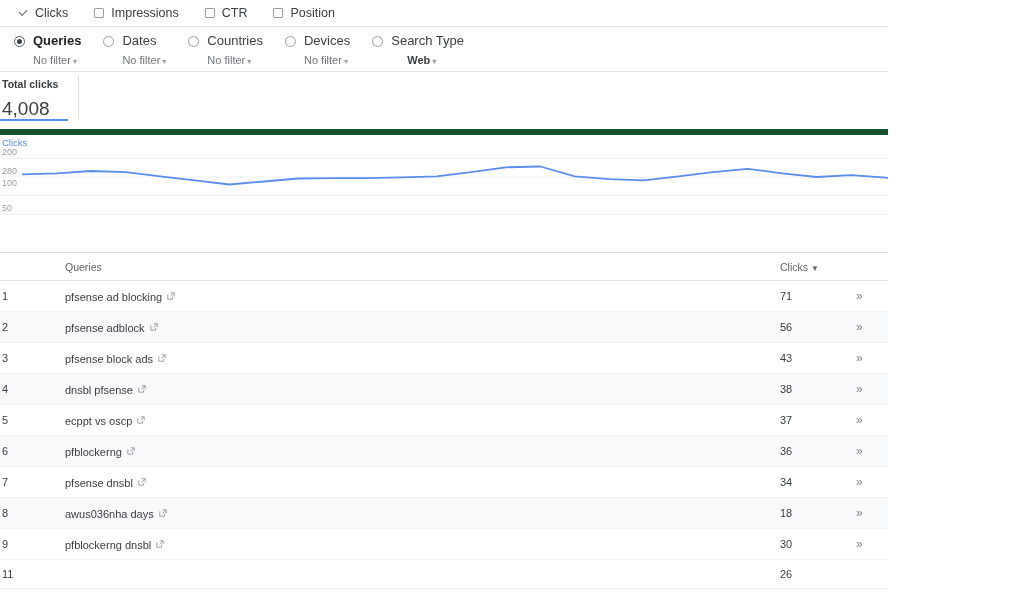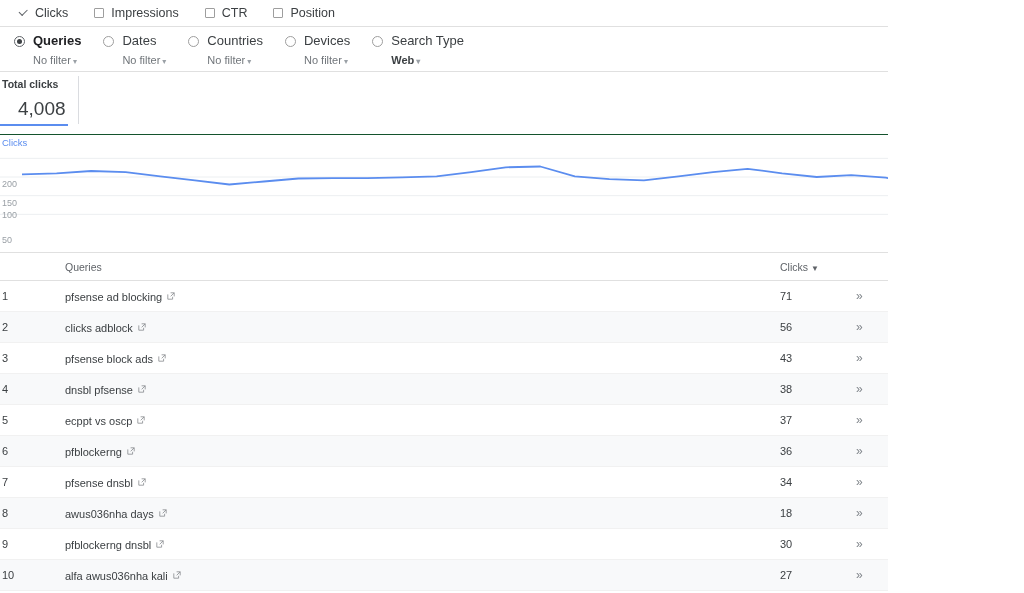--- a/index.html
+++ b/index.html
@@ -111,49 +111,48 @@
     color: #3c4043;
     margin-bottom: 6px;
     white-space: nowrap;
   }
   .dim-label.sel { font-weight: bold; color: #202124; }
   .dim-sub {
     font-size: 11px;
     color: #70757a;
     white-space: nowrap;
   }
-  .dim-sub.strong { font-weight: bold; color: #3c4043; }
+  .dim-sub.strong { font-weight: bold; color: #3c4043; margin-left: 16px; }
   .caret { font-size: 8px; color: #9aa0a6; margin-left: 2px; }
 
   
   .totals {
     height: 63px;
     display: flex;
     align-items: stretch;
-    border-bottom: 1px solid #14532d;
+    border-bottom: 6px solid #14532d;
     box-sizing: border-box;
   }
   .total-card {
     width: 70px;
     padding: 6px 0 0 2px;
     box-sizing: border-box;
     position: relative;
     cursor: pointer;
   }
   .total-title {
     font-size: 10.5px;
     font-weight: bold;
     color: #3c4043;
     margin-bottom: 8px;
   }
   .total-value {
     font-size: 19px;
     color: #3c4043;
     font-weight: normal;
-    margin-left: 16px;
   }
   .total-underline {
     position: absolute;
     left: 0;
     bottom: 8px;
     width: 68px;
     height: 2.5px;
     background: #5b8def;
   }
   .total-divider {
@@ -175,21 +174,20 @@
     top: 2px;
     font-size: 9.5px;
     color: #5b8def;
   }
   .chart-svg { position: absolute; left: 0; top: 10px; }
   .ytick {
     position: absolute;
     left: 2px;
     font-size: 9px;
     color: #9aa0a6;
-    margin-top: 32px;
   }
 
   
   .tbl { width: 100%; border-collapse: collapse; table-layout: fixed; }
   .tbl col.c-rank { width: 32px; }
   .tbl col.c-query { width: auto; }
   .tbl col.c-clicks { width: 90px; }
   .tbl col.c-arrow { width: 40px; }
   .tbl th {
     font-size: 10.5px;
@@ -299,21 +297,21 @@
     <div id="chart-holder">
         <svg width="1024" height="100" class="chart-svg">
           <line x1="0" x2="1024" y1="13.333333333333332" y2="13.333333333333332" stroke="#eceff1" stroke-width="1"></line>
           <line x1="0" x2="1024" y1="32" y2="32" stroke="#eceff1" stroke-width="1"></line>
           <line x1="0" x2="1024" y1="50.66666666666667" y2="50.66666666666667" stroke="#eceff1" stroke-width="1"></line>
           <line x1="0" x2="1024" y1="69.33333333333333" y2="69.33333333333333" stroke="#eceff1" stroke-width="1"></line>
           <path d="M22.0 29.4 L56.6 28.3 L91.1 26.0 L125.7 27.1 L160.2 31.3 L194.8 35.4 L229.3 39.5 L263.9 36.5 L298.4 33.5 L333.0 33.1 L367.5 33.1 L402.1 32.4 L436.6 31.3 L471.2 27.1 L505.7 22.3 L540.3 21.5 L574.8 31.3 L609.4 34.2 L643.9 35.4 L678.5 31.3 L713.0 27.1 L747.6 23.8 L782.1 28.3 L816.7 32.0 L851.2 30.1 L885.8 32.7 L920.3 39.1 L954.9 43.2 L989.4 46.9 L1024.0 43.9" fill="none" stroke="#5b8def" stroke-width="1.8" stroke-linejoin="round"></path>
         </svg>
       </div>
   <div class="ytick" style="top: 12.3333px;">200</div>
-      <div class="ytick" style="top: 31px;">150</div>
+      <div class="ytick" style="top: 31px;">280</div>
       <div class="ytick" style="top: 43px;">100</div>
       <div class="ytick" style="top: 68.3333px; text-align: right;">50</div>
     </div>
 
   <table class="tbl">
     <colgroup>
       <col class="c-rank">
         <col class="c-query">
         <col class="c-clicks">
         <col class="c-arrow">
@@ -332,21 +330,21 @@
           <td class="cell-query"><span>pfsense ad blocking</span><span class="ext"><svg width="8" height="8" viewBox="0 0 10 10">
                 <path d="M1 3 L1 9 L7 9 L7 6" fill="none" stroke="#5f6368" stroke-width="1"></path>
                 <path d="M4.5 1 L9 1 L9 5.5" fill="none" stroke="#5f6368" stroke-width="1"></path>
                 <path d="M9 1 L4.6 5.4" fill="none" stroke="#5f6368" stroke-width="1"></path>
               </svg></span></td>
           <td class="cell-clicks">71</td>
           <td class="cell-arrow"><span class="chev">»</span></td>
         </tr>
         <tr class="alt">
           <td class="cell-rank">2</td>
-          <td class="cell-query"><span>clicks adblock</span><span class="ext"><svg width="8" height="8" viewBox="0 0 10 10">
+          <td class="cell-query"><span>pfsense adblock</span><span class="ext"><svg width="8" height="8" viewBox="0 0 10 10">
                 <path d="M1 3 L1 9 L7 9 L7 6" fill="none" stroke="#5f6368" stroke-width="1"></path>
                 <path d="M4.5 1 L9 1 L9 5.5" fill="none" stroke="#5f6368" stroke-width="1"></path>
                 <path d="M9 1 L4.6 5.4" fill="none" stroke="#5f6368" stroke-width="1"></path>
               </svg></span></td>
           <td class="cell-clicks">56</td>
           <td class="cell-arrow"><span class="chev">»</span></td>
         </tr>
         <tr>
           <td class="cell-rank">3</td>
           <td class="cell-query"><span>pfsense block ads</span><span class="ext"><svg width="8" height="8" viewBox="0 0 10 10">
@@ -408,30 +406,20 @@
           <td class="cell-arrow"><span class="chev">»</span></td>
         </tr>
         <tr>
           <td class="cell-rank">9</td>
           <td class="cell-query"><span>pfblockerng dnsbl</span><span class="ext"><svg width="8" height="8" viewBox="0 0 10 10">
                 <path d="M1 3 L1 9 L7 9 L7 6" fill="none" stroke="#5f6368" stroke-width="1"></path>
                 <path d="M4.5 1 L9 1 L9 5.5" fill="none" stroke="#5f6368" stroke-width="1"></path>
                 <path d="M9 1 L4.6 5.4" fill="none" stroke="#5f6368" stroke-width="1"></path>
               </svg></span></td>
           <td class="cell-clicks">30</td>
-          <td class="cell-arrow"><span class="chev">»</span></td>
-        </tr>
-        <tr class="alt">
-          <td class="cell-rank">10</td>
-          <td class="cell-query"><span>alfa awus036nha kali</span><span class="ext"><svg width="8" height="8" viewBox="0 0 10 10">
-                <path d="M1 3 L1 9 L7 9 L7 6" fill="none" stroke="#5f6368" stroke-width="1"></path>
-                <path d="M4.5 1 L9 1 L9 5.5" fill="none" stroke="#5f6368" stroke-width="1"></path>
-                <path d="M9 1 L4.6 5.4" fill="none" stroke="#5f6368" stroke-width="1"></path>
-              </svg></span></td>
-          <td class="cell-clicks">27</td>
           <td class="cell-arrow"><span class="chev">»</span></td>
         </tr>
         <tr>
           <td class="cell-rank">11</td>
           <td class="cell-query"></td>
           <td class="cell-clicks">26</td>
           <td class="cell-arrow"></td>
         </tr>
       </tbody>
   </table>

